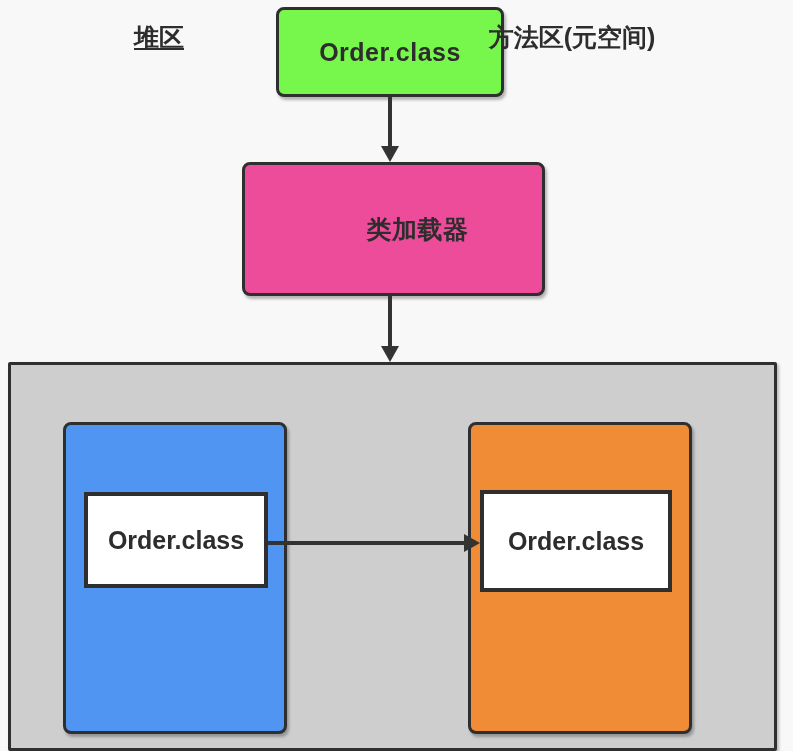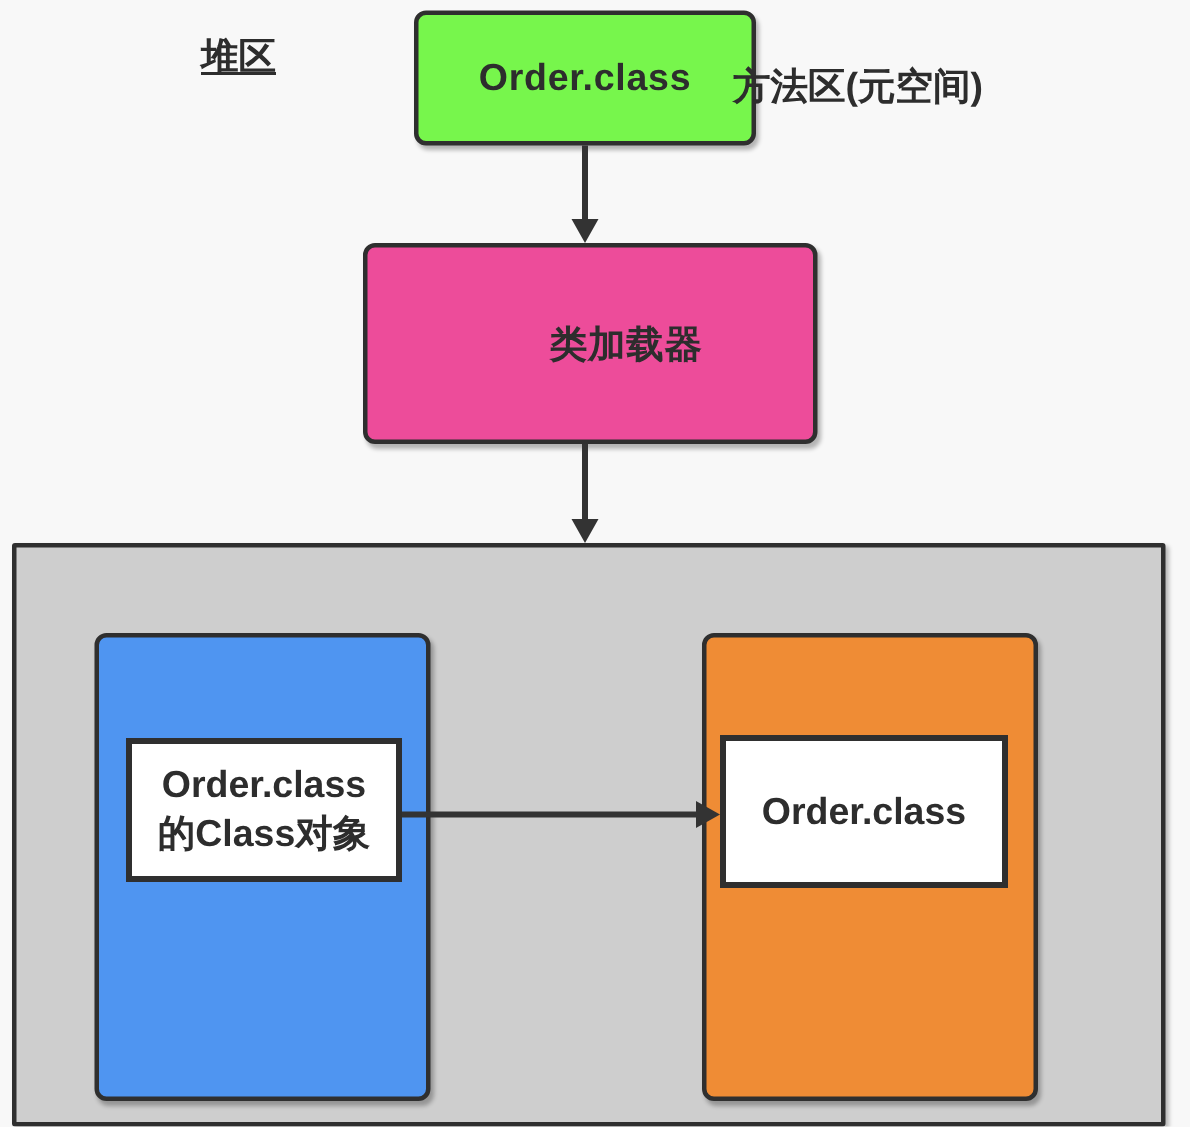--- a/index.html
+++ b/index.html
@@ -41,21 +41,21 @@
   .region-title {
     position: absolute;
     top: 21px;
     width: 224px;
     text-align: center;
     font-weight: bold;
     font-size: 25px;
     color: #2d2d2d;
   }
   #heap-title   { left: 47px; text-decoration: underline; }
-  #method-title { left: 460px; margin-top: 20px; }
+  #method-title { left: 460px; }
 
   #heap-box   { left: 63px;  top: 422px; width: 224px; height: 312px; }
   #method-box { left: 468px; top: 422px; width: 224px; height: 312px; }
 
   .inner-box {
     position: absolute;
     background: #ffffff;
     border: 4px solid #2f2f2f;
     display: flex;
     flex-direction: column;
@@ -124,21 +124,20 @@
 <div id="memory-container" style="background-color: rgb(206, 206, 206);"></div>
 
 <div class="region-title" id="heap-title">堆区</div>
 <div class="region-title" id="method-title">方法区(元空间)</div>
 
 <div class="node" id="heap-box" style="background-color: rgb(79, 149, 241);"></div>
 <div class="node" id="method-box" style="background-color: rgb(239, 140, 53);"></div>
 
 <div class="inner-box" id="heap-inner">
   <span class="line">Order.class</span>
-  <span class="line">的Class对象</span>
 </div>
 
 <div class="inner-box" id="method-inner">
   <span class="line">Order.class</span>
 </div>
 
 <div id="arrow3-line"></div>
 <div id="arrow3-head"></div>
 
 </body></html>

